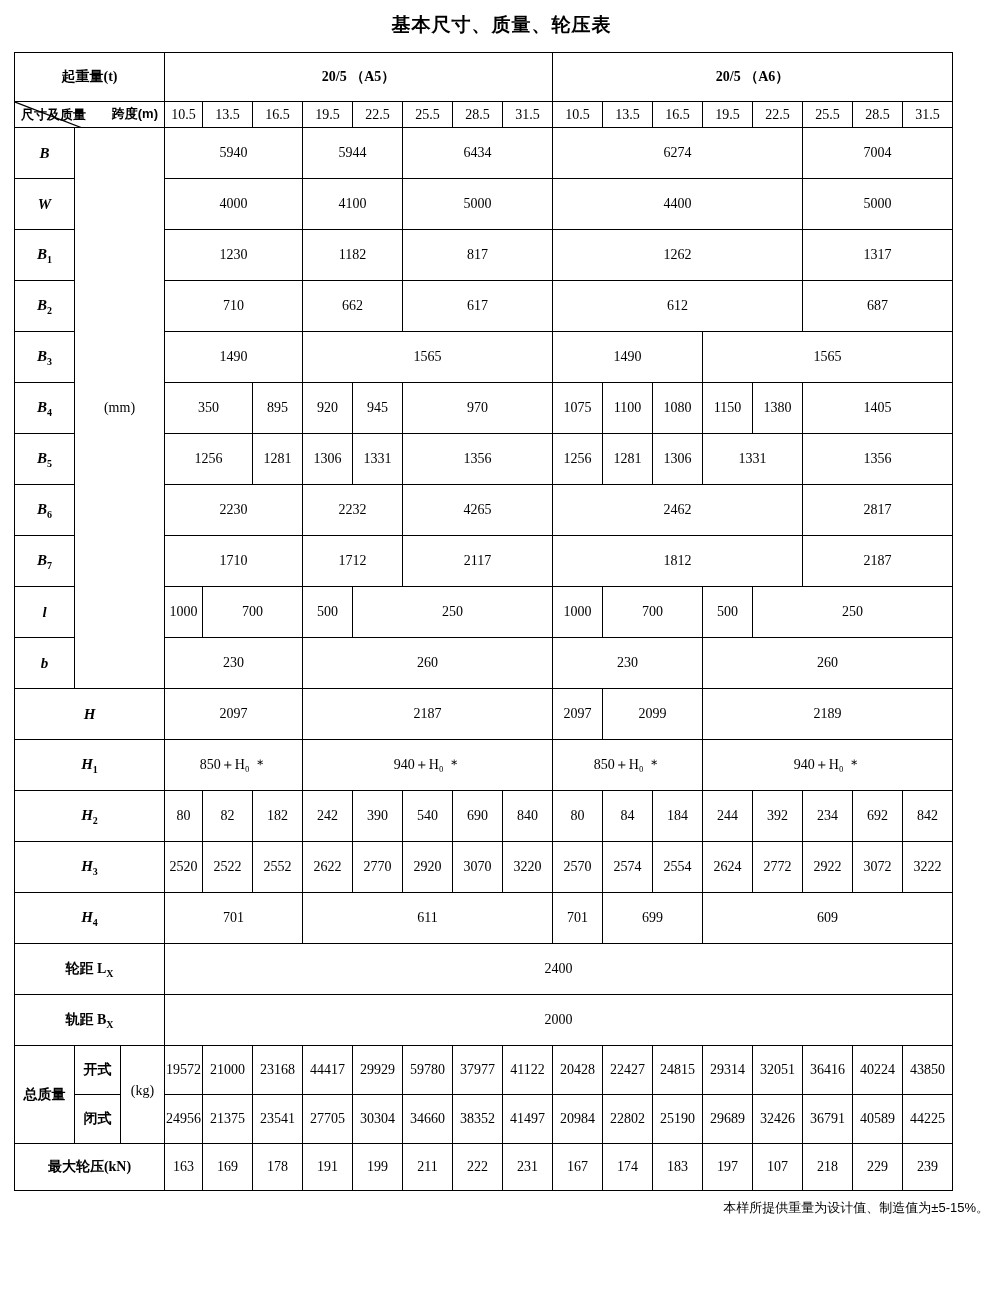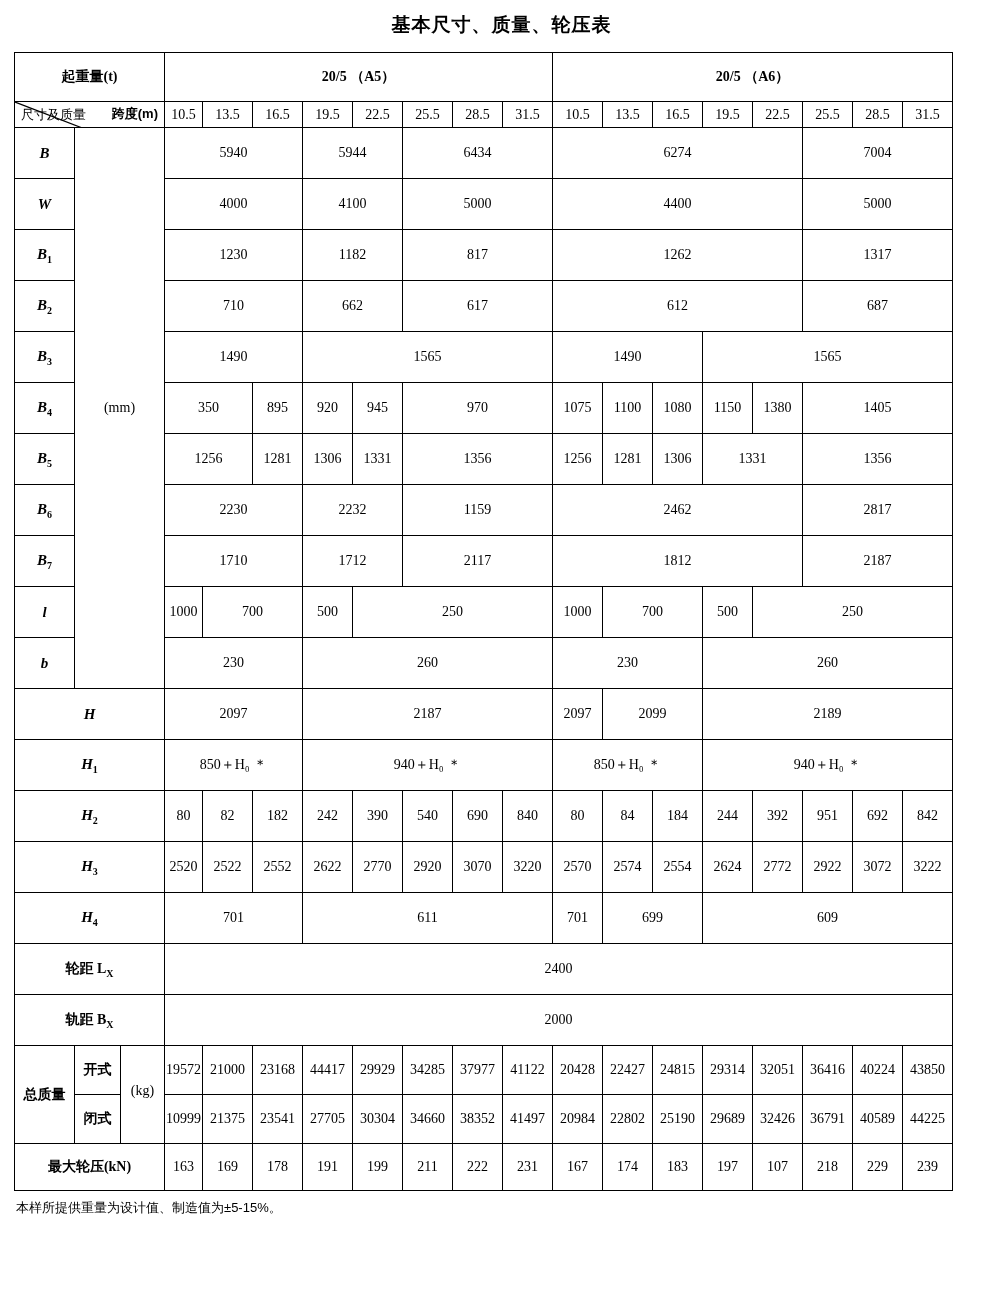--- a/index.html
+++ b/index.html
@@ -49,33 +49,34 @@
   }
   .diag .line svg{display:block;}
   .diag .t1{
     position:absolute;right:6px;top:3px;
     font-family:"Liberation Sans","DejaVu Sans",sans-serif;
     font-size:13px;font-weight:bold;
   }
   .diag .t2{
     position:absolute;left:6px;bottom:3px;
     font-family:"Liberation Sans","DejaVu Sans",sans-serif;
-    font-size:13px;font-weight:normal;text-align:right;
+    font-size:13px;font-weight:bold;text-align:right;
   }
   .mmcell{
     font-family:"Liberation Sans","DejaVu Sans",sans-serif;
     font-size:13px;
     vertical-align:bottom;
     padding-bottom:4px;
   }
   .footnote{
     margin-top:8px;
     font-family:"Liberation Sans","DejaVu Sans",sans-serif;
     font-size:13px;
     padding-left:2px;
+    text-align:right;
   }
 </style>
 </head>
 <body>
 
 <div class="page">
 
   <div class="title">基本尺寸、质量、轮压表</div>
 
   <table class="main">
@@ -208,21 +209,21 @@
       <td>1281</td>
       <td>1306</td>
       <td colspan="2">1331</td>
       <td colspan="3">1356</td>
     </tr>
 
     <tr>
       <td style="height:50px"><span class="sym">B</span><span class="sym sub">6</span></td>
       <td colspan="3">2230</td>
       <td colspan="2">2232</td>
-      <td colspan="3">1159</td>
+      <td colspan="3">4265</td>
       <td colspan="5">2462</td>
       <td colspan="3">2817</td>
     </tr>
 
     <tr>
       <td style="height:50px"><span class="sym">B</span><span class="sym sub">7</span></td>
       <td colspan="3">1710</td>
       <td colspan="2">1712</td>
       <td colspan="3">2117</td>
       <td colspan="5">1812</td>
@@ -274,21 +275,21 @@
       <td>242</td>
       <td>390</td>
       <td>540</td>
       <td>690</td>
       <td>840</td>
       <td>80</td>
       <td>84</td>
       <td>184</td>
       <td>244</td>
       <td>392</td>
-      <td>951</td>
+      <td>234</td>
       <td>692</td>
       <td>842</td>
     </tr>
 
     <tr>
       <td colspan="3" style="height:50px"><span class="sym">H</span><span class="sym sub">3</span></td>
       <td class="numsm">2520</td>
       <td class="numsm">2522</td>
       <td class="numsm">2552</td>
       <td class="numsm">2622</td>
@@ -327,36 +328,36 @@
 
     <tr>
       <td rowspan="2" class="cn">总质量</td>
       <td class="cn" style="height:48px">开式</td>
       <td rowspan="2" class="mmcell" style="vertical-align:middle;padding-bottom:8px">(kg)</td>
       <td class="numsm">19572</td>
       <td class="numsm">21000</td>
       <td class="numsm">23168</td>
       <td class="numsm">44417</td>
       <td class="numsm">29929</td>
-      <td class="numsm">34285</td>
+      <td class="numsm">59780</td>
       <td class="numsm">37977</td>
       <td class="numsm">41122</td>
       <td class="numsm">20428</td>
       <td class="numsm">22427</td>
       <td class="numsm">24815</td>
       <td class="numsm">29314</td>
       <td class="numsm">32051</td>
       <td class="numsm">36416</td>
       <td class="numsm">40224</td>
       <td class="numsm">43850</td>
     </tr>
 
     <tr>
       <td class="cn" style="height:48px">闭式</td>
-      <td class="numsm">10999</td>
+      <td class="numsm">24956</td>
       <td class="numsm">21375</td>
       <td class="numsm">23541</td>
       <td class="numsm">27705</td>
       <td class="numsm">30304</td>
       <td class="numsm">34660</td>
       <td class="numsm">38352</td>
       <td class="numsm">41497</td>
       <td class="numsm">20984</td>
       <td class="numsm">22802</td>
       <td class="numsm">25190</td>

